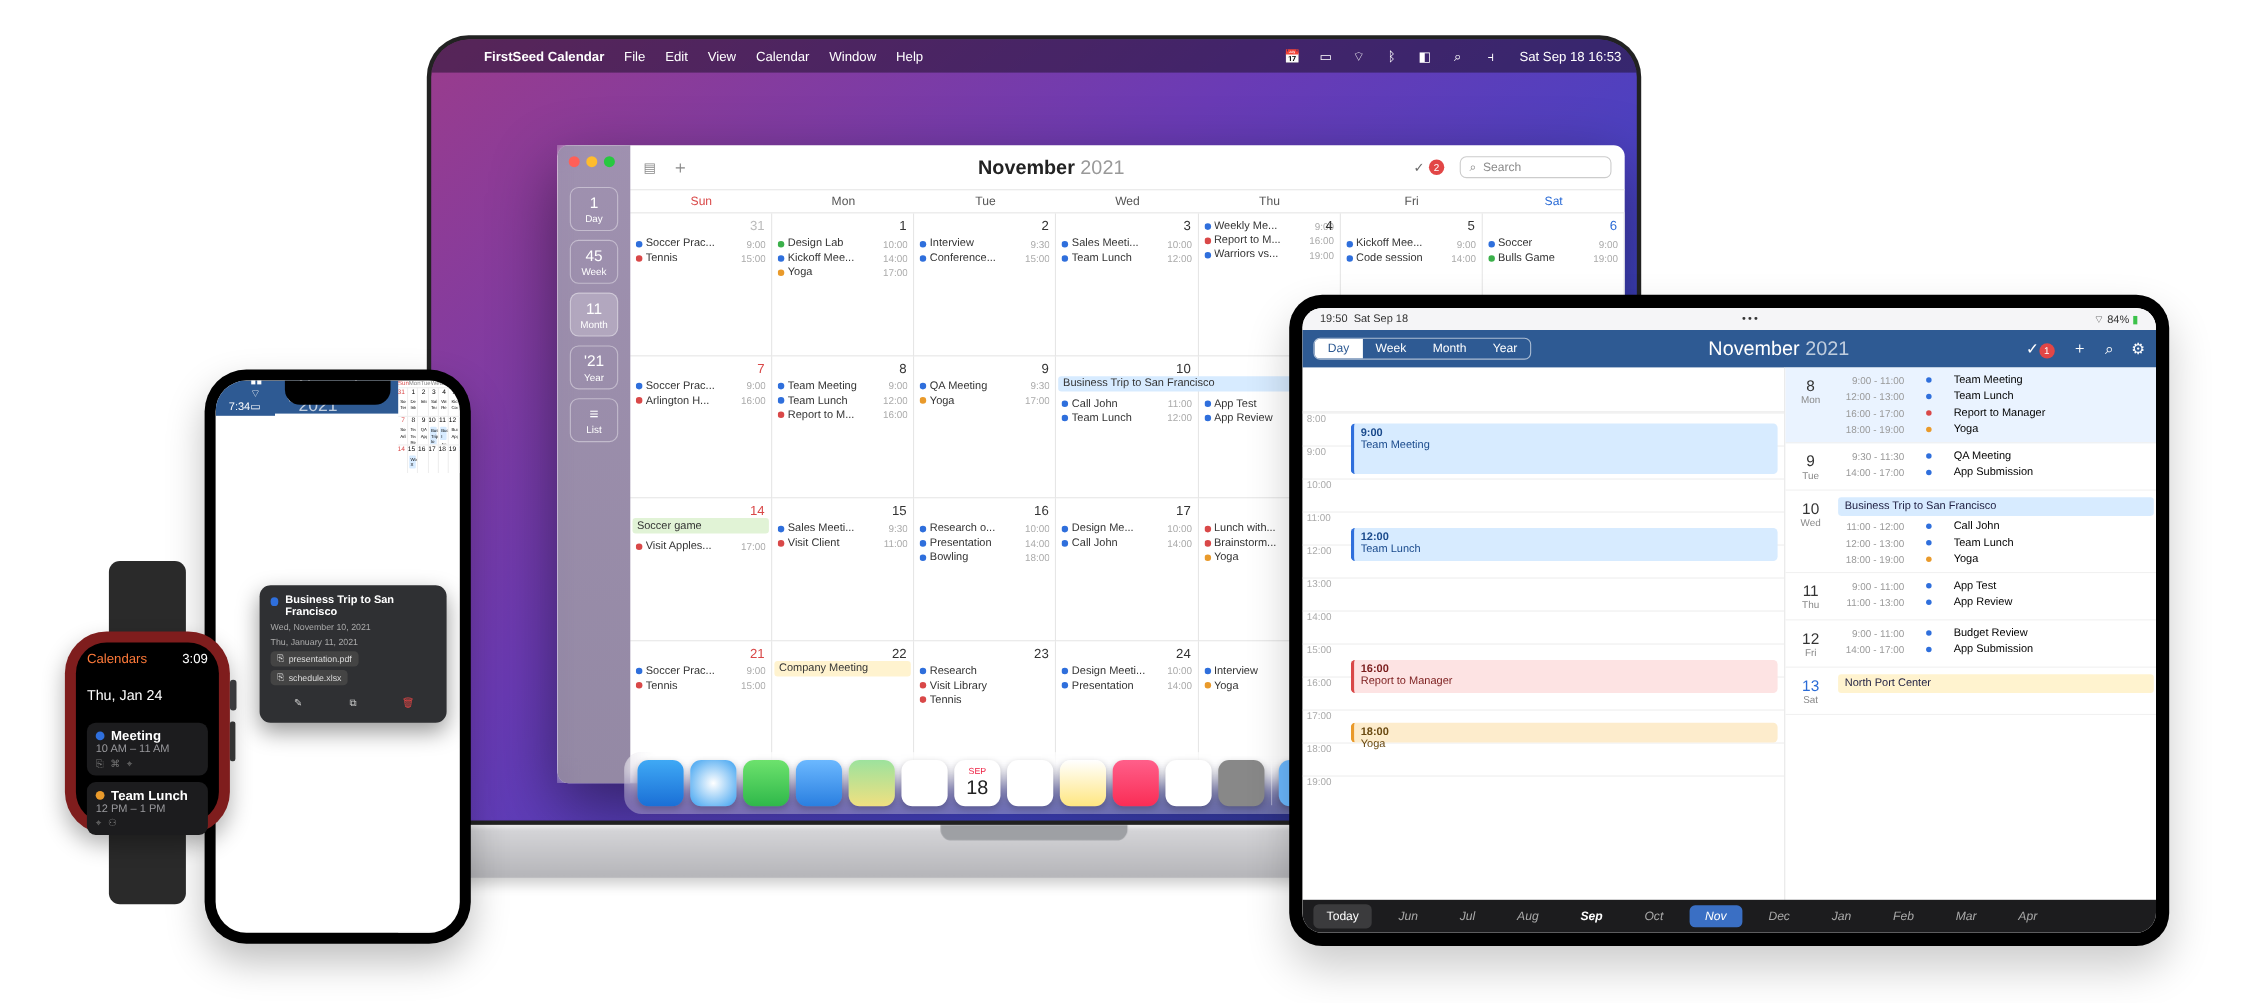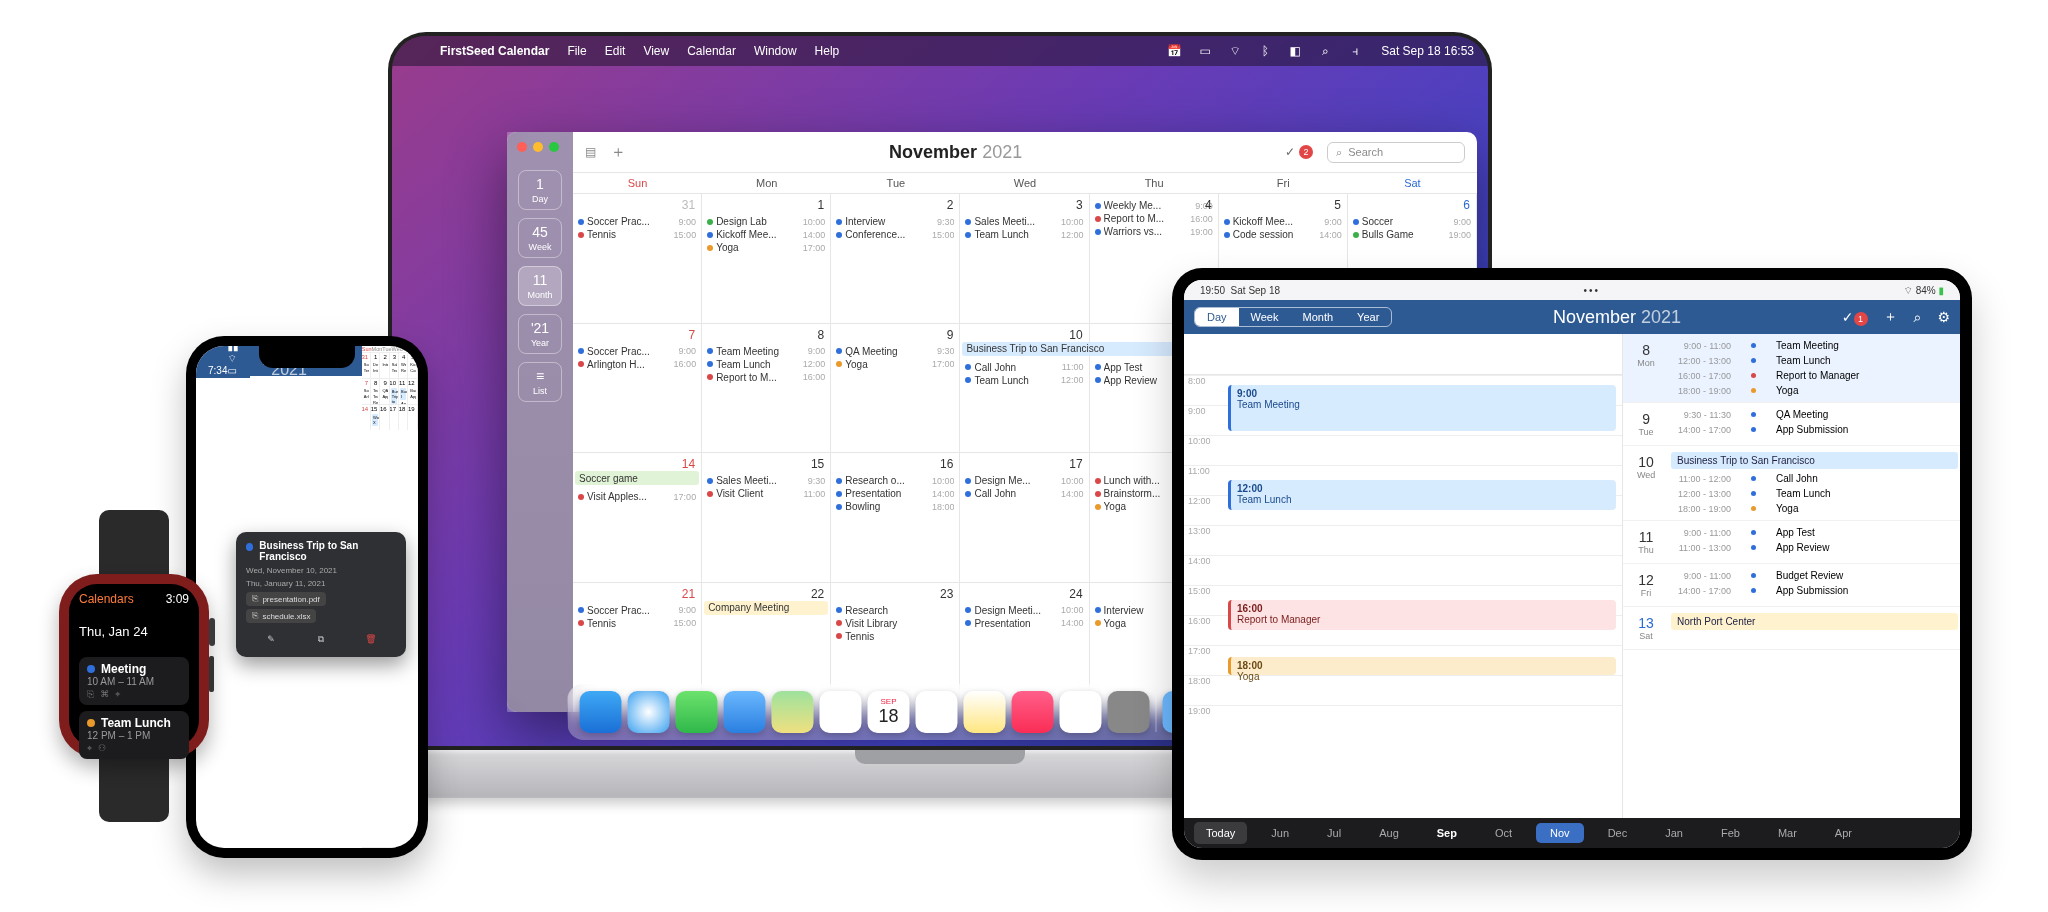--- a/index.html
+++ b/index.html
@@ -101,21 +101,21 @@
   .ag-date { width:46px; text-align:center; padding:4px 0; }
   .ag-date .dn { font-size:14px; color:#333; } .ag-date.sat .dn{color:var(--sat-blue);}
   .ag-date .dow { font-size:9px; color:#888; }
   .ag-evts { flex:1; }
   .ag-evt { display:flex; align-items:center; gap:20px; padding:2px 4px; }
   .ag-evt .tms { width:58px; color:#999; font-size:9px; text-align:right; }
   .ag-evt .dot { width:5px;height:5px;border-radius:50%; }
   .ag-allday { background:var(--all-day-blue); border-radius:3px; padding:3px 6px; margin:2px; font-size:10px; color:#224; }
 
   .ipad-bottom { height:30px; background:var(--dark-grey); display:flex; align-items:center; color:#aaa; font-size:11px; gap:10px; padding:0 10px; }
-  .ipad-bottom .mon { padding:4px 14px; border-radius:5px; }
+  .ipad-bottom .mon { padding:4px 14px; border-radius:5px;font-style:italic; }
   .ipad-bottom .mon.sel { background:#3a6fc4; color:#fff; }
   .ipad-bottom .mon.cur { color:#fff; font-weight:600; }
   .ipad-today { background:#3b3b3d; color:#fff; border-radius:5px; padding:5px 12px; }
 
   
   #iphone { position:absolute; left:186px; top:336px; width:242px; height:522px; }
   .iphone-frame { width:100%; height:100%; background:#000; border-radius:38px; padding:10px; box-sizing:border-box; box-shadow:0 16px 34px rgba(0,0,0,.25); }
   .iphone-screen { width:100%; height:100%; border-radius:28px; overflow:hidden; background:#fff; position:relative; display:flex; }
   .notch { position:absolute; top:0; left:50%; transform:translateX(-50%); width:96px; height:22px; background:#000; border-radius:0 0 14px 14px; z-index:3; }
   .iph-status { height:30px; background:var(--iphone-nav); display:flex; justify-content:space-between; align-items:flex-end; padding:0 12px 2px; color:#fff; font-size:10px; }

